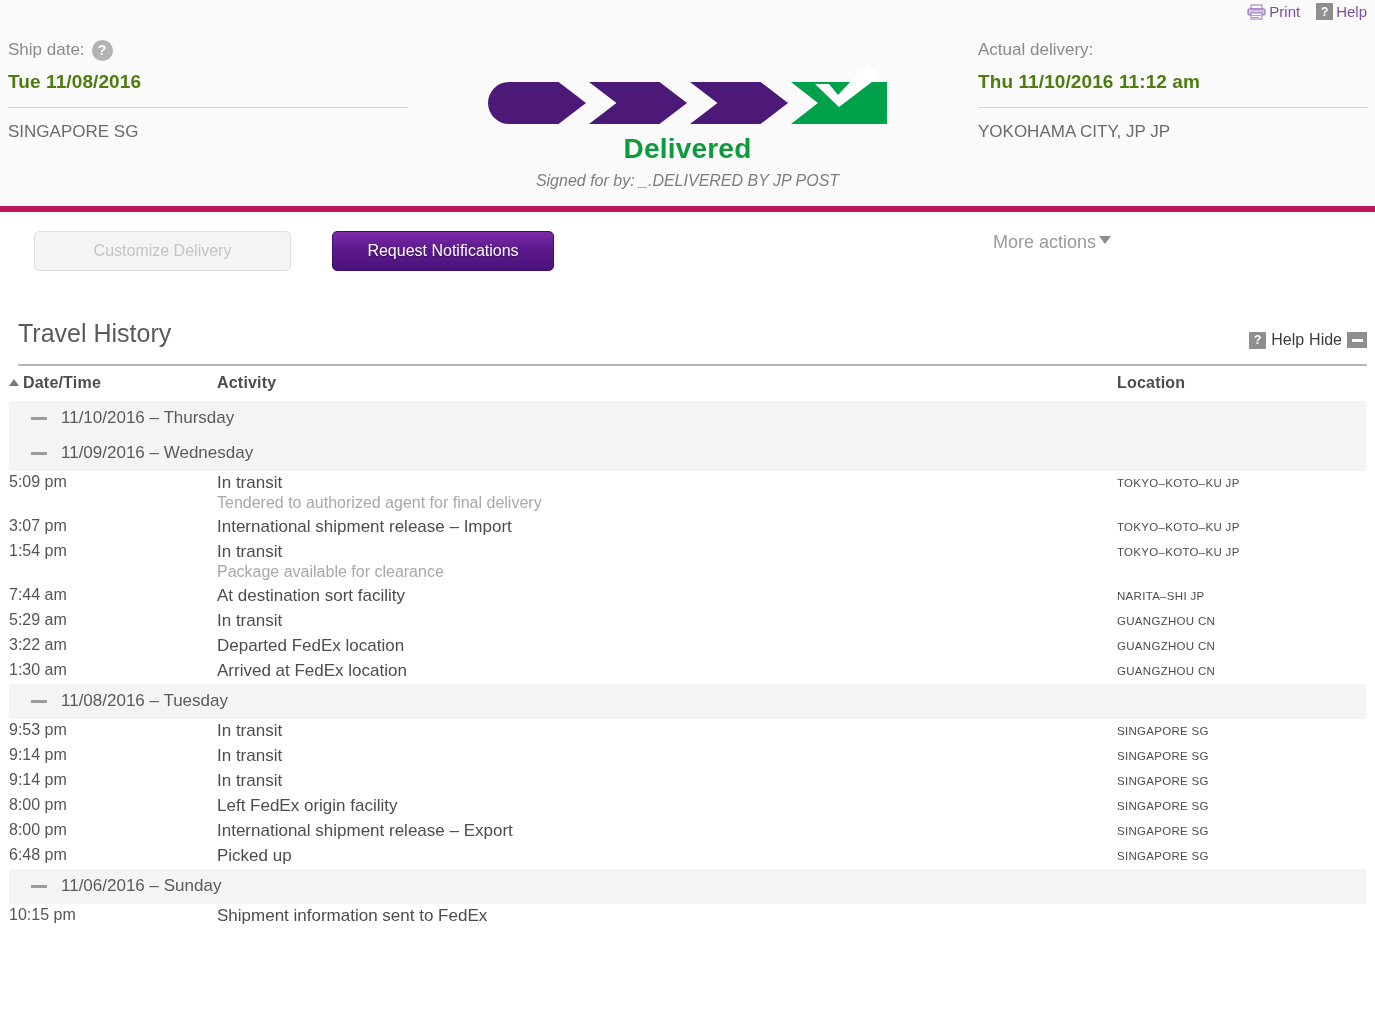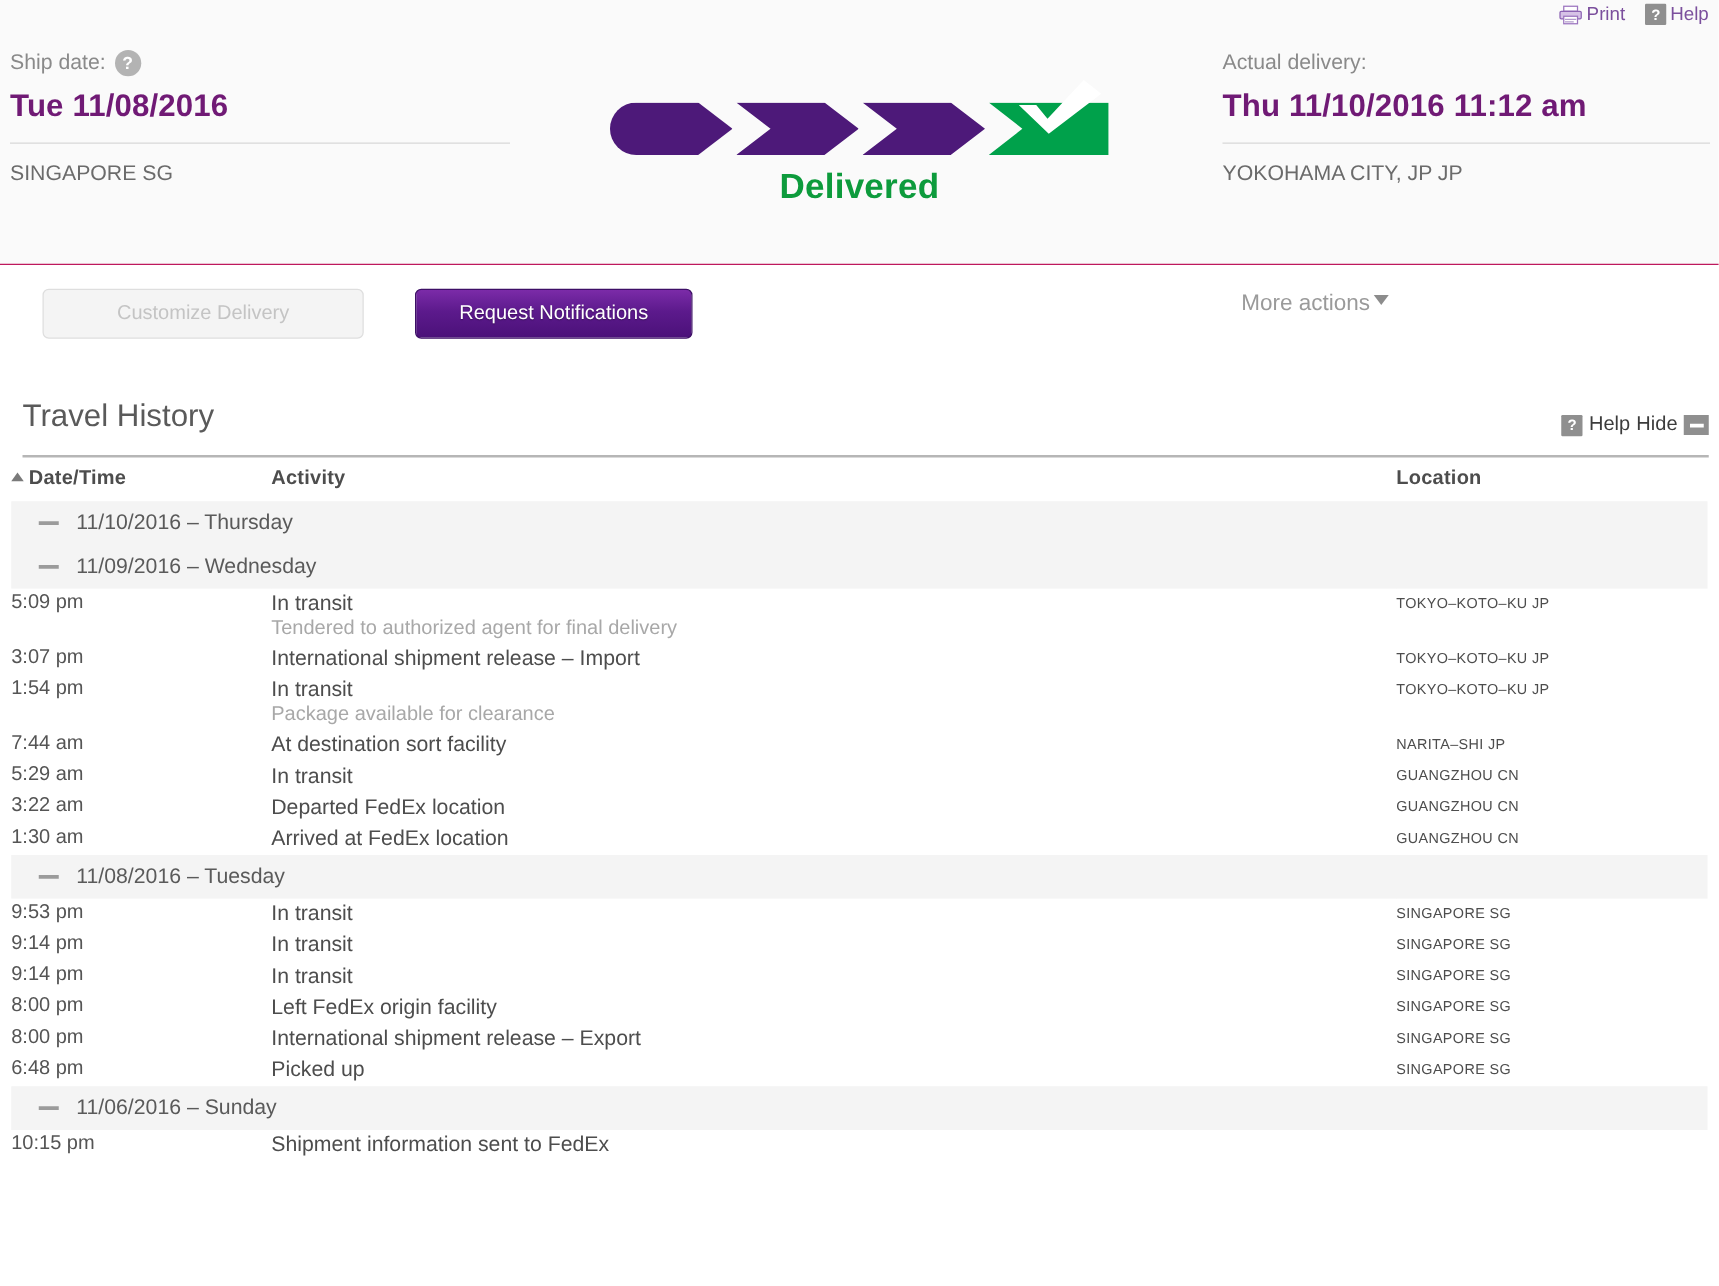--- a/index.html
+++ b/index.html
@@ -13,21 +13,21 @@
     font-family: "Liberation Sans", sans-serif;
     color: #4d4d4d;
     overflow: hidden;
   }
 
   
   .top-section {
     position: relative;
     background: #fafafa;
     height: 212px;
-    border-bottom: 1px solid #be185d;
+    border-bottom: 6px solid #be185d;
     box-sizing: border-box;
   }
   .util-bar {
     position: absolute;
     top: 3px;
     right: 8px;
     display: flex;
     align-items: center;
     gap: 16px;
   }
@@ -94,23 +94,23 @@
     background: #b3b3b3;
     color: #ffffff;
     font-size: 14px;
     font-weight: bold;
     display: inline-flex;
     align-items: center;
     justify-content: center;
     cursor: pointer;
   }
   .sum-value {
-    font-size: 25px;
+    font-size: 19px;
     font-weight: bold;
-    color: #701a75;
+    color: #4d7c0f;
     margin-top: 9px;
     letter-spacing: 0.1px;
   }
   .sum-rule {
     border-top: 1px solid #d8d8d8;
     margin-top: 14px;
   }
   .sum-loc {
     font-size: 17px;
     color: #6b6b6b;
@@ -392,20 +392,21 @@
     </div>
 
     <div class="progress-wrap">
       <div class="chev-row">
         <div class="chev chev-first"></div>
         <div class="chev chev-mid"></div>
         <div class="chev chev-mid"></div>
         <div class="chev chev-last-green"></div>
       </div>
       <div class="status-text">Delivered</div>
+      <div class="signed-text">Signed for by: _.DELIVERED BY JP POST</div>
     </div>
 
     <div class="col-right">
       <div class="sum-label">
         <span>Actual delivery:</span>
       </div>
       <div class="sum-value">Thu 11/10/2016 11:12 am</div>
       <div class="sum-rule"></div>
       <div class="sum-loc">YOKOHAMA CITY, JP JP</div>
     </div>

